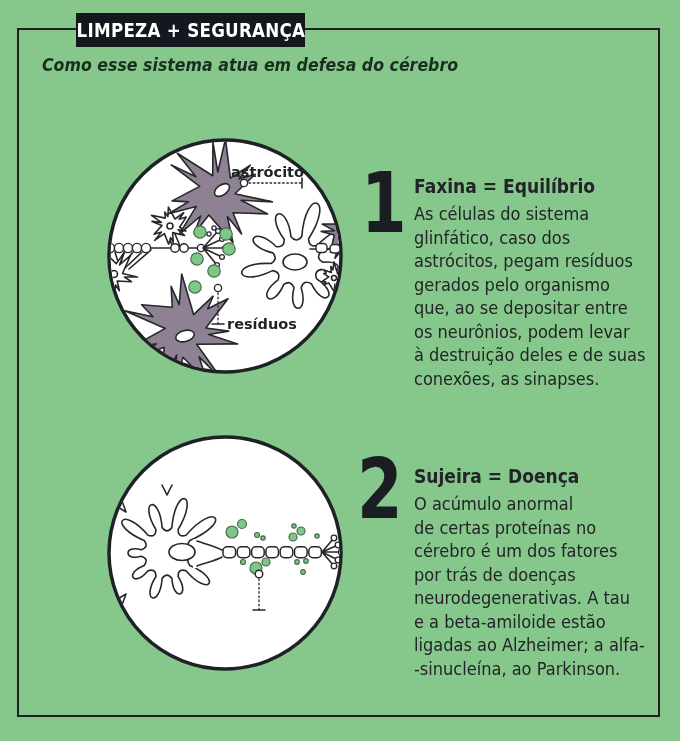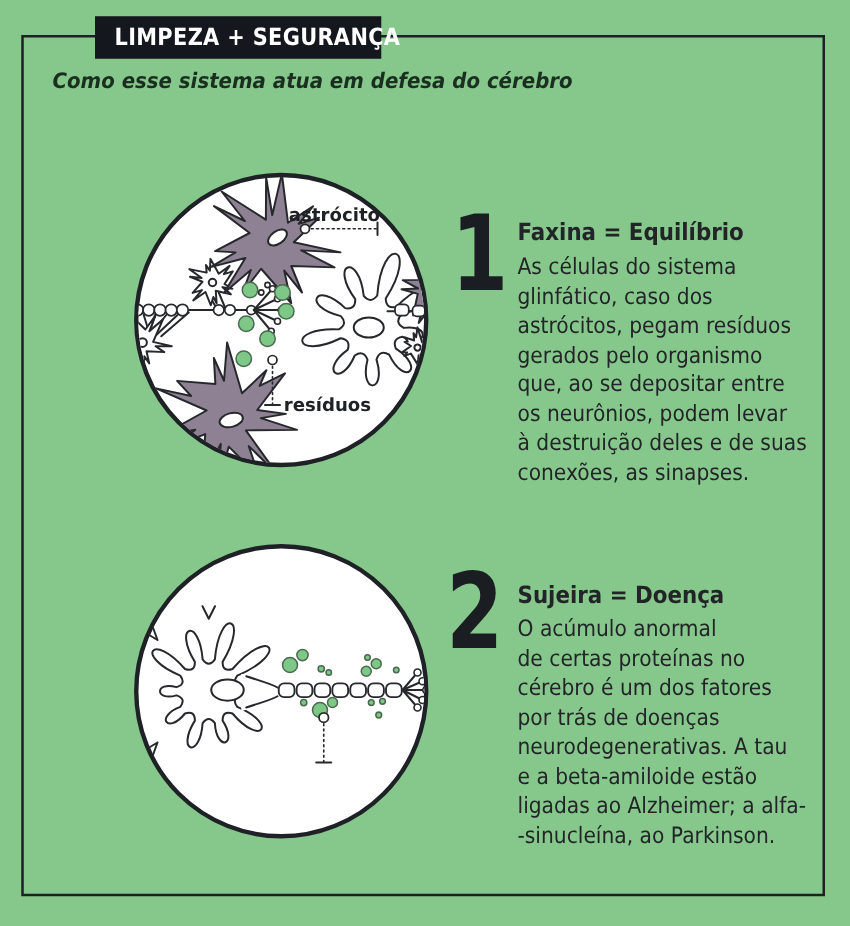--- a/index.html
+++ b/index.html
@@ -7,21 +7,21 @@
     position:relative; width:680px; height:741px;
     background:#86c78b; overflow:hidden;
     font-family:"DejaVu Sans","Liberation Sans",sans-serif;
   }
   .frame{
     position:absolute; left:17px; top:28px; width:639px; height:685px;
     border:2px solid #1d2024;
   }
   .header-box{
     position:absolute; left:76px; top:13px; width:229px; height:34px;
-    background:#14171d; display:flex; align-items:center; 
+    background:#14171d; display:flex; align-items:center; justify-content:center;
   }
   .header-box span{
     color:#ffffff; font-weight:bold; font-size:19px; letter-spacing:.3px;
     white-space:nowrap; transform:scaleX(.88);
   }
   .subtitle{
     position:absolute; left:42px; top:55px;
     font-style:italic; font-weight:bold; font-size:17px; color:#1b2f21;
     transform:scaleX(.93); transform-origin:0 0; white-space:nowrap;
   }

